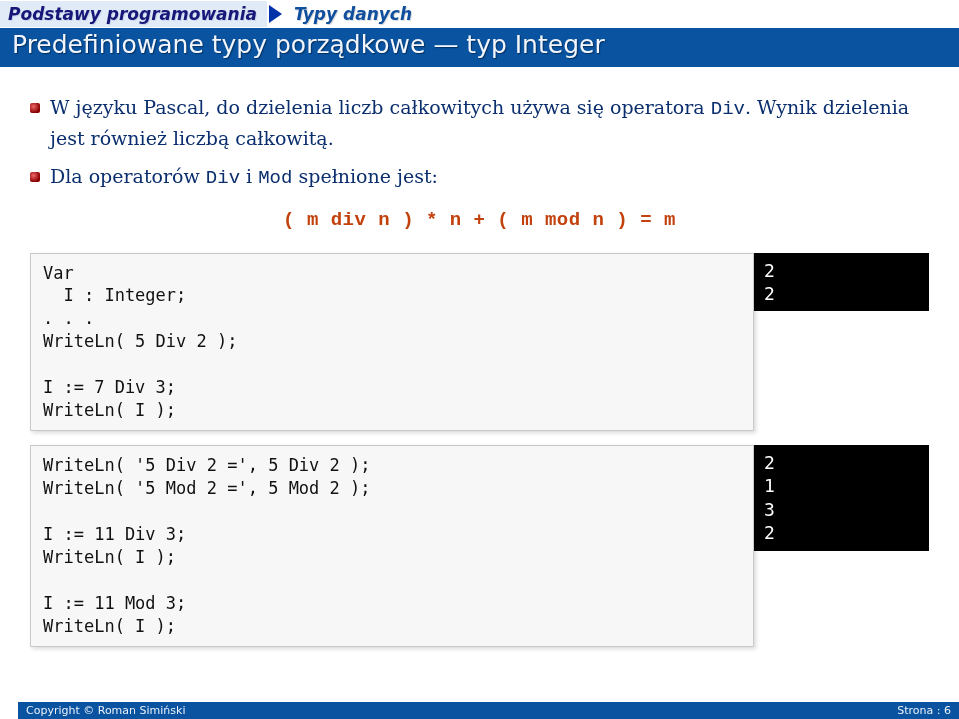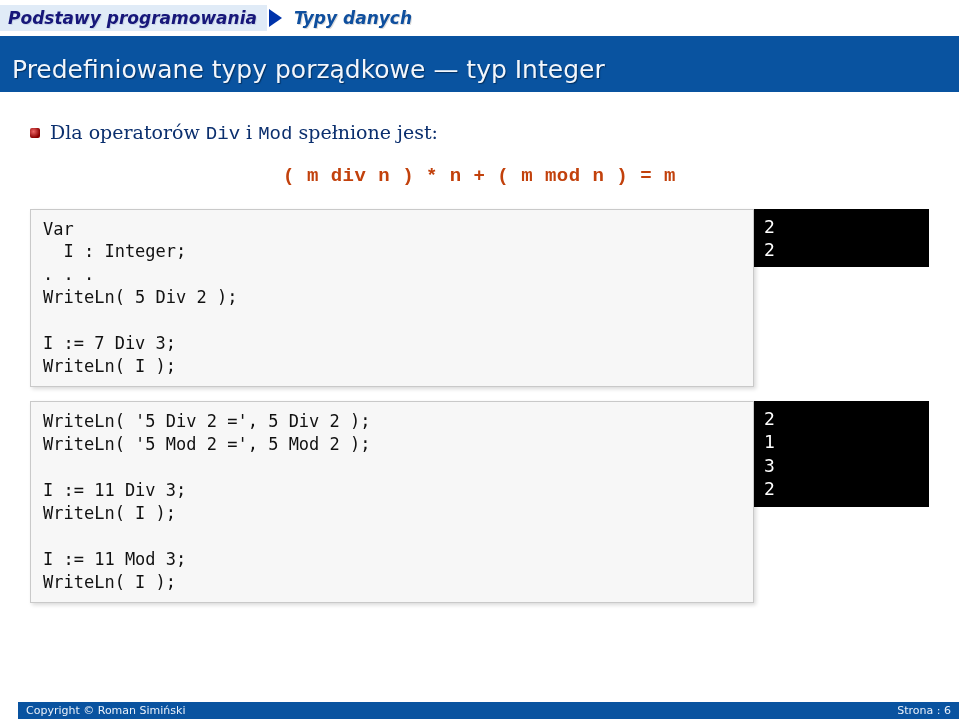--- a/index.html
+++ b/index.html
@@ -7,21 +7,21 @@
     width: 959px;
     height: 719px;
     font-family: "DejaVu Sans", Verdana, sans-serif;
     background: #fff;
     position: relative;
     overflow: hidden;
   }
   .breadcrumb {
     display: flex;
     align-items: center;
-    height: 36px;
+    height: 28px;
     background: #fff;
   }
   .crumb1 {
     background: #e0ebf7;
     color: #17177a;
     font-weight: bold;
     font-style: italic;
     font-size: 17px;
     padding: 3px 10px 3px 8px;
     text-shadow: 1px 1px 0 #c9d6e8;
@@ -39,21 +39,21 @@
     font-style: italic;
     font-weight: 700;
     padding: 7px 6px;
     text-shadow: 1px 1px 0 #dcdcdc;
   }
   .titlebar {
     background: #0953a0;
     color: #f2f6fc;
     font-size: 25px;
     font-weight: 500;
-    padding: 19px 12px 8px 12px;
+    padding: 2px 12px 8px 12px;
     text-shadow: 1px 1px 1px #033060;
   }
   .content {
     padding: 26px 30px 10px 30px;
   }
   .para {
     display: flex;
     align-items: flex-start;
     font-size: 19px;
     color: #0b2f6e;
@@ -126,20 +126,26 @@
 <div class="breadcrumb">
   <div class="crumb1">Podstawy programowania</div>
   <div class="arrow"></div>
   <div class="crumb2">Typy danych</div>
 </div>
 
 <div class="titlebar">Predefiniowane typy porządkowe — typ Integer</div>
 
 <div class="content">
 
+  <div class="para">
+    <div class="bullet"></div>
+    <div>
+      <span>W języku Pascal, do dzielenia liczb całkowitych używa się operatora </span><span class="mono">Div</span><span>. Wynik dzielenia jest również liczbą całkowitą.</span>
+    </div>
+  </div>
 
   <div class="para">
     <div class="bullet"></div>
     <div>
       <span>Dla operatorów </span><span class="mono">Div</span><span> i </span><span class="mono">Mod</span><span> spełnione jest:</span>
     </div>
   </div>
 
   <div class="identity">( m div n ) * n + ( m mod n ) = m</div>
 

